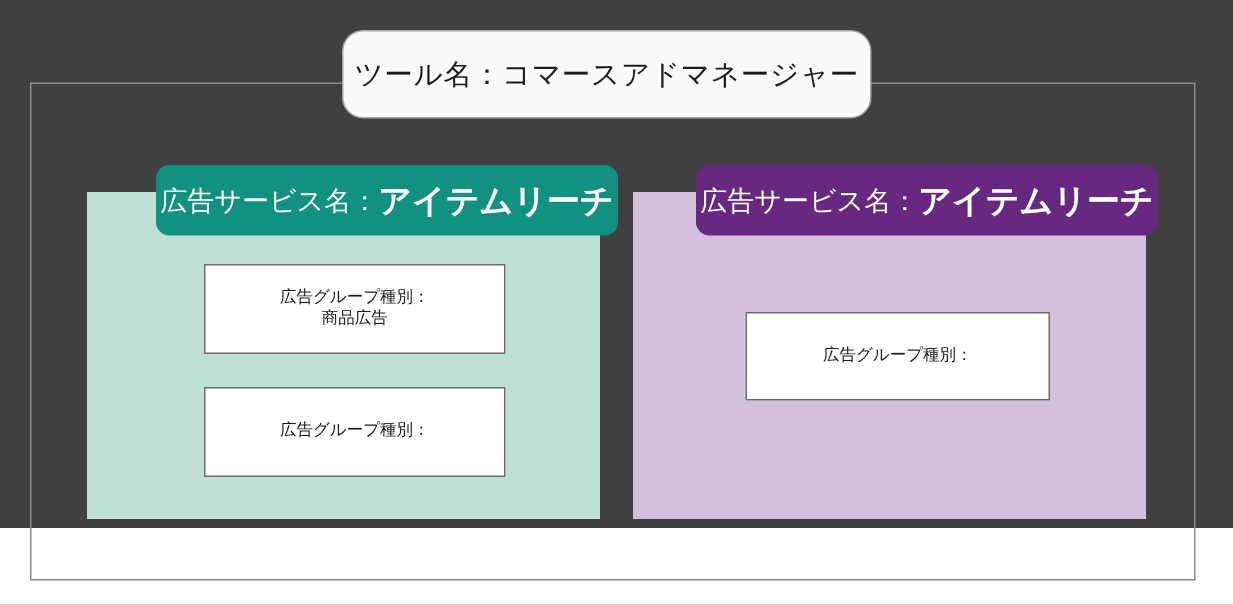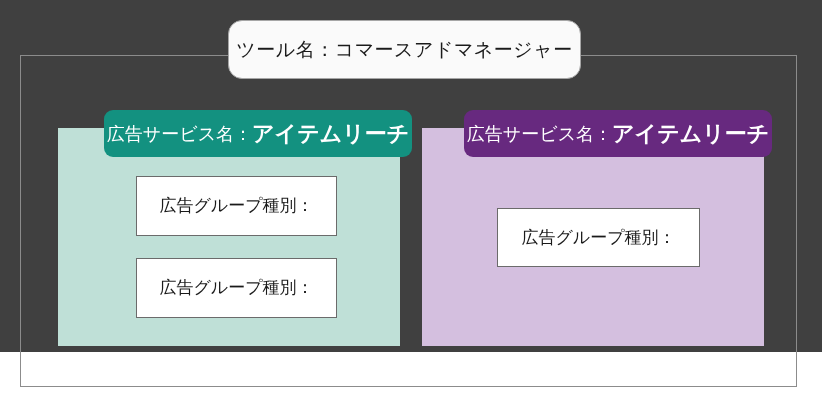--- a/index.html
+++ b/index.html
@@ -102,21 +102,21 @@
     background: #ffffff;
     border: 1px solid #6b6b6b;
     display: flex;
     flex-direction: column;
     align-items: center;
     justify-content: center;
     z-index: 4;
     line-height: 1.25;
   }
   .group-box .gb-line {
-    font-size: 17px;
+    font-size: 11px;
     color: #1a1a1a;
     white-space: nowrap;
     text-align: center;
   }
 
   .gb-l1 { left: 136px; top: 176px; width: 201px; height: 60px; }
   .gb-l2 { left: 136px; top: 258px; width: 201px; height: 60px; }
   .gb-r1 { left: 497px; top: 208px; width: 203px; height: 59px; }
 </style>
 </head>
@@ -139,20 +139,21 @@
     <span class="svc-name">アイテムリーチ</span>
   </div>
 
   <div class="service-pill service-pill-right">
     <span class="svc-label">広告サービス名：</span>
     <span class="svc-name">アイテムリーチ</span>
   </div>
 
   <div class="group-box gb-l1">
     <span class="gb-line">広告グループ種別：</span>
+    <span class="gb-line">商品広告</span>
   </div>
 
   <div class="group-box gb-l2">
     <span class="gb-line">広告グループ種別：</span>
   </div>
 
   <div class="group-box gb-r1">
     <span class="gb-line">広告グループ種別：</span>
   </div>
 

